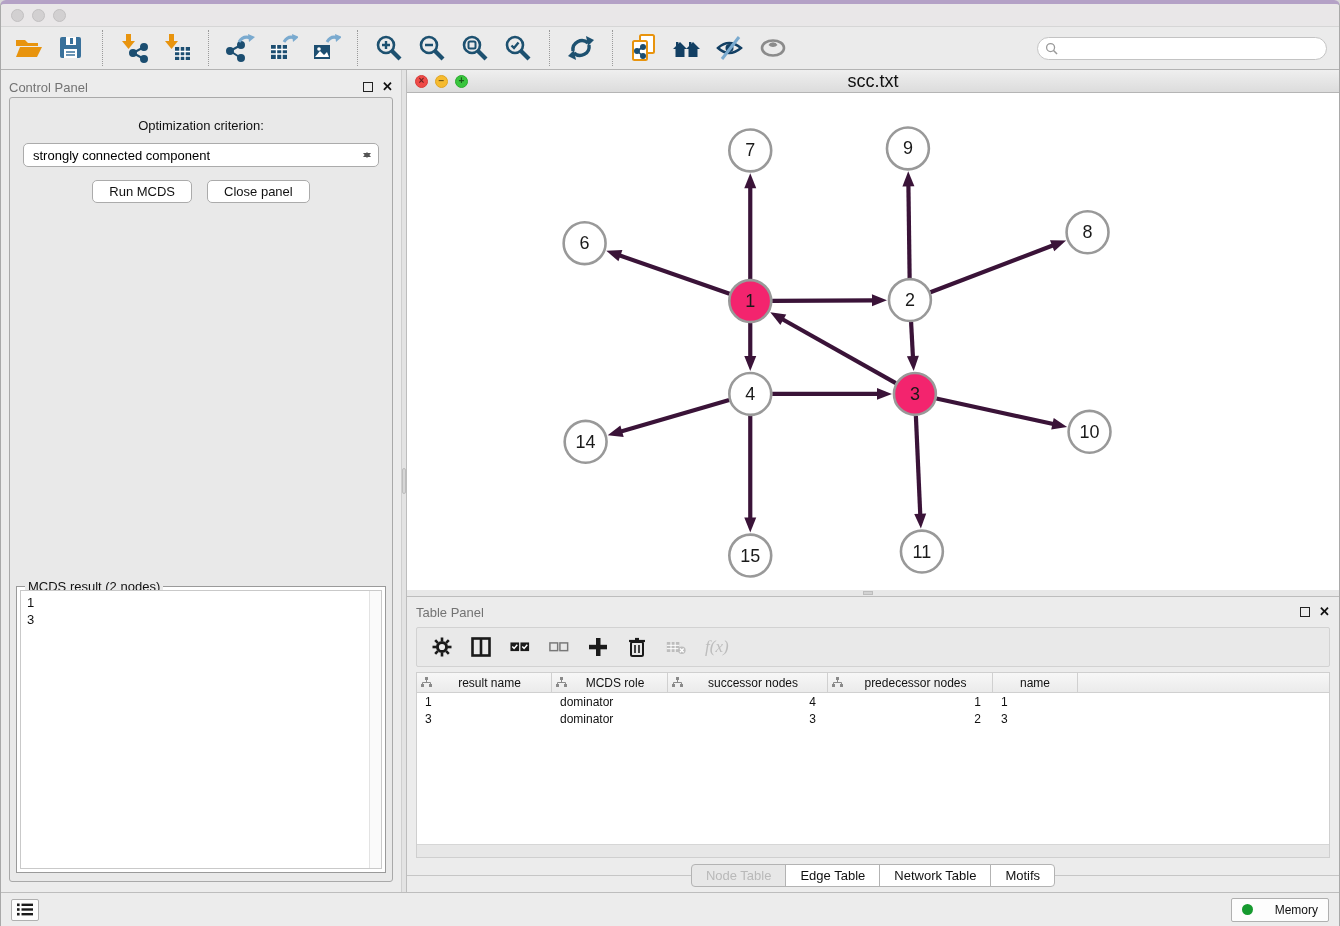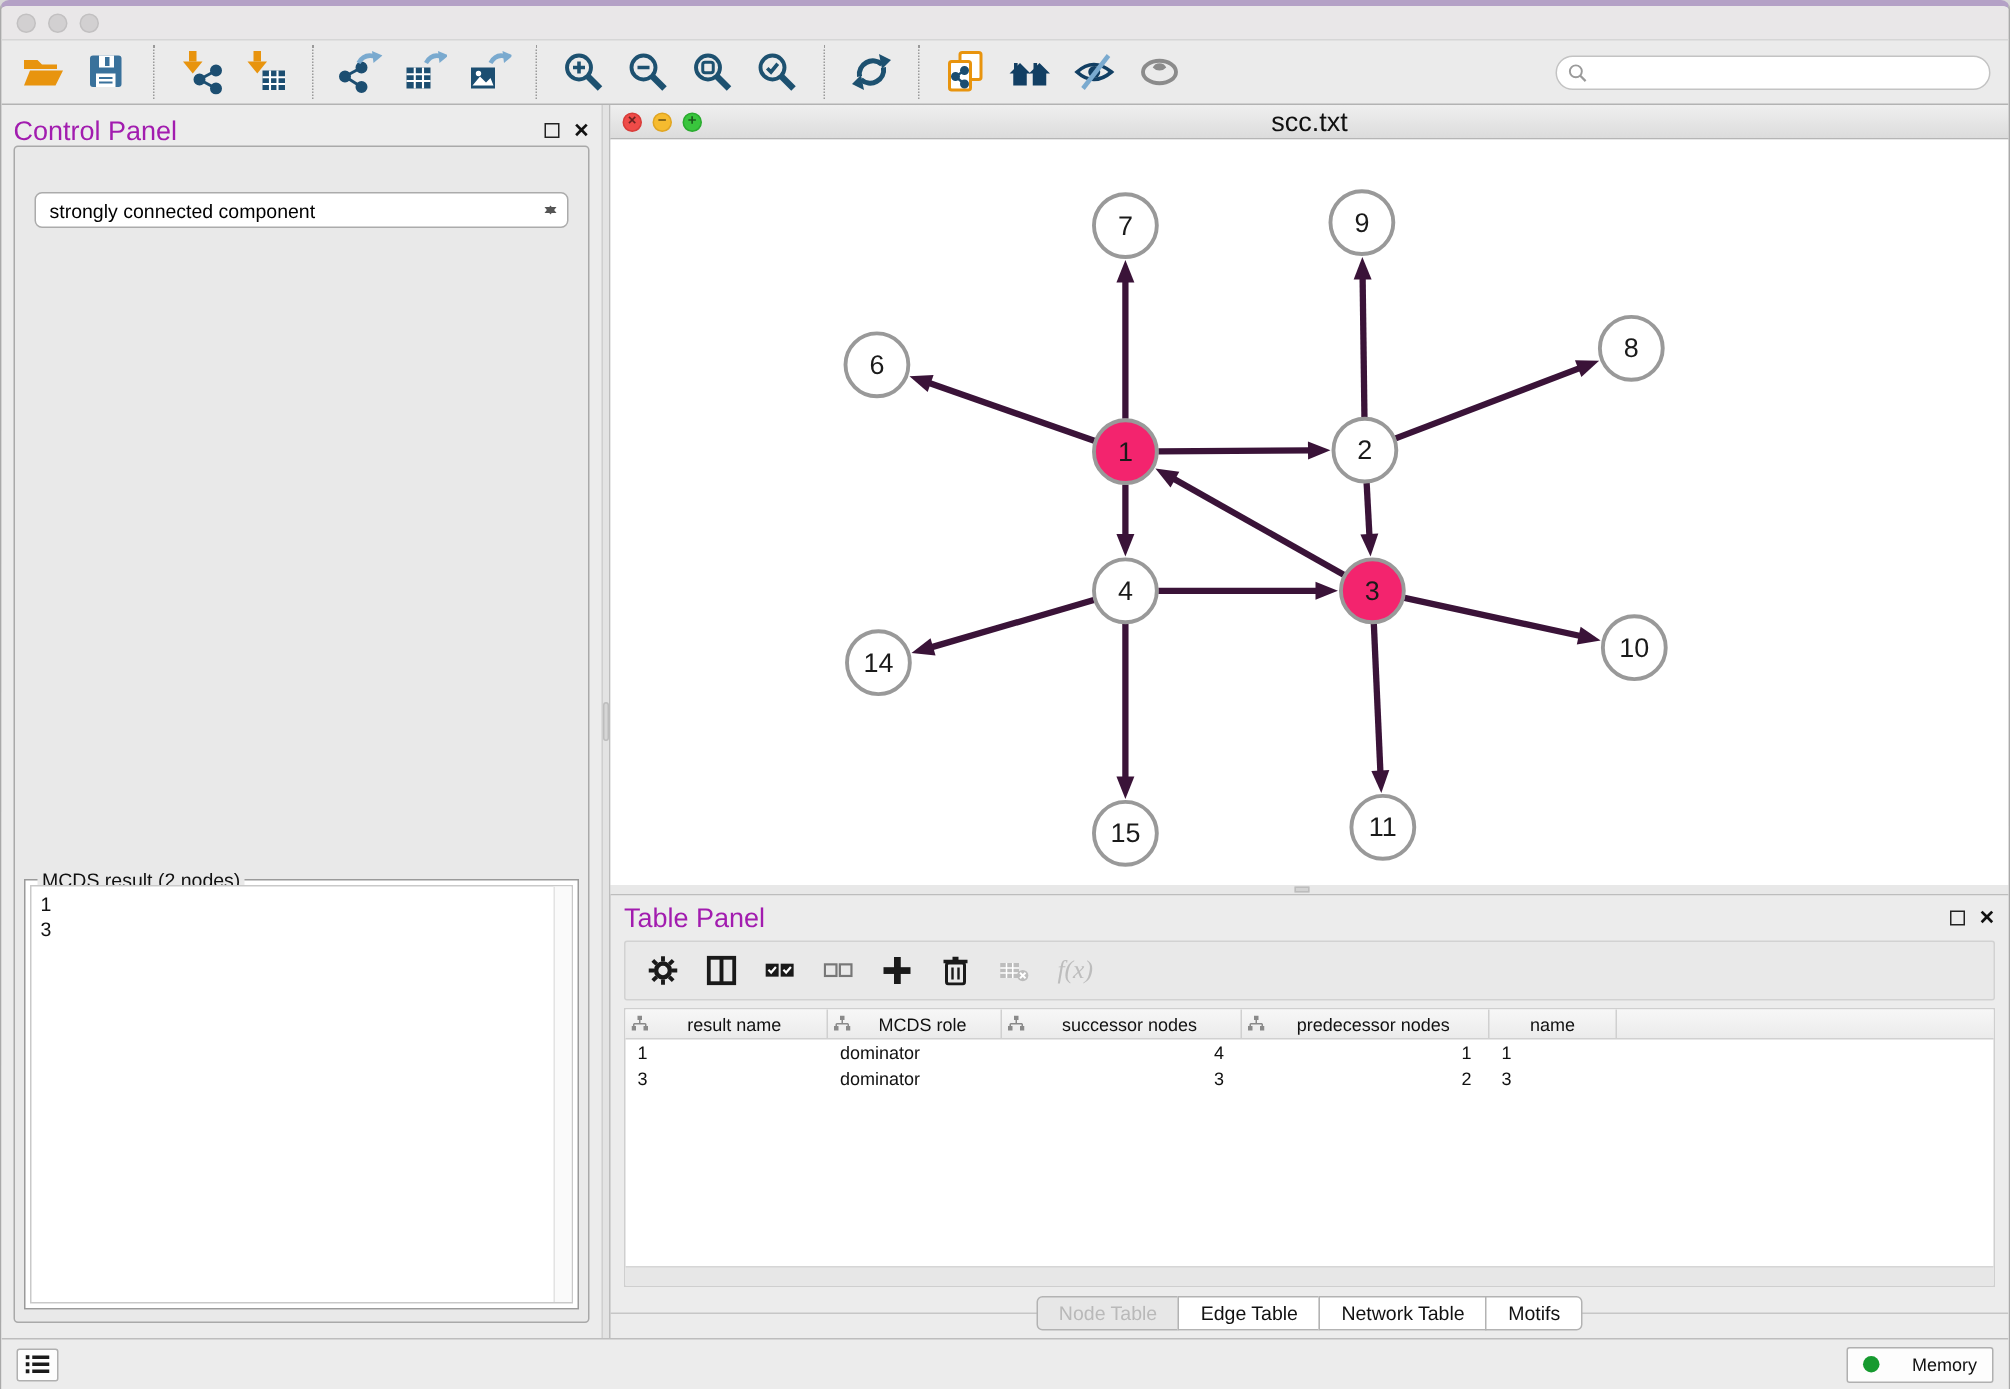--- a/index.html
+++ b/index.html
@@ -23,21 +23,21 @@
   .searchbox { width:290px; height:23px; background:#fff; border:1px solid #c3c3c3; border-radius:12px;
                display:flex; align-items:center; padding-left:7px; gap:4px; }
   .searchbox input { border:none; outline:none; flex:1; font-size:12px; background:transparent; height:18px; }
 
   
   .main { flex:1; display:flex; min-height:0; }
 
   
   .control-panel { width:400px; flex:none; background:#ececec; display:flex; flex-direction:column; padding:6px 8px 10px; }
   .cp-header { height:22px; display:flex; align-items:center; }
-  .panel-title { font-size:18px; color:#a21caf; }
+  .panel-title { font-size:13px; color:#737373; }
   .panel-btns { margin-left:auto; display:flex; gap:9px; align-items:center; }
   .float-btn { width:10px; height:10px; border:1.5px solid #222; background:transparent; }
   .close-btn { font-size:13px; font-weight:bold; color:#111; line-height:10px; }
   .cp-tabs { display:flex; justify-content:center; margin-top:5px; position:relative; z-index:2; }
   .tab { background:#fff; border:1px solid #b3b3b3; padding:3px 14px; font-size:13px; color:#111; margin-left:-1px; }
   .tab:first-child { border-radius:4px 0 0 4px; margin-left:0; }
   .tab:last-child { border-radius:0 4px 4px 0; }
   .tab.active { background:#e7e7e7; color:#b9b9b9; }
   .cp-box { flex:1; border:1px solid #a9a9a9; border-radius:3px; background:#e9e9e9; margin-top:-1px;
             display:flex; flex-direction:column; padding-top:20px; min-height:0; }
@@ -258,23 +258,28 @@
 
     <div class="control-panel">
       <div class="cp-header">
         <span class="panel-title">Control Panel</span>
         <span class="panel-btns">
           <span class="float-btn"></span>
           <span class="close-btn">✕</span>
         </span>
       </div>
       <div class="cp-box">
+        <div class="opt-label">Optimization criterion:</div>
         <div class="dropdown">
           <span class="dd-value">strongly connected component</span>
           <span class="dd-arrows"></span>
+        </div>
+        <div class="cp-buttons">
+          <button class="btn">Run MCDS</button>
+          <button class="btn">Close panel</button>
         </div>
         <div class="cp-fill"></div>
         <div class="result-box">
           <div class="result-legend">MCDS result (2 nodes)</div>
           <div class="result-inner">
             <div class="result-lines" id="result-lines">
                 <div>1</div>
                 <div>3</div>
               </div>
             <div class="result-scroll"></div>

